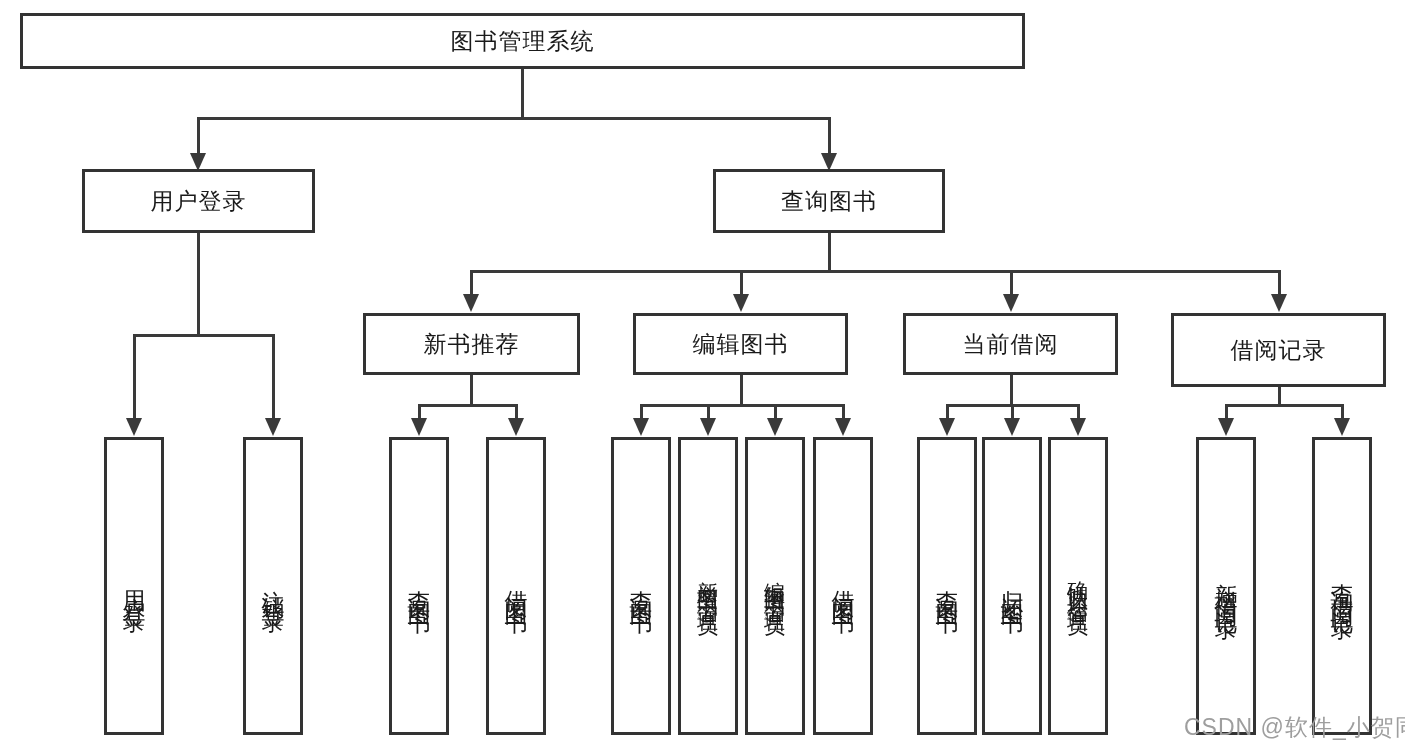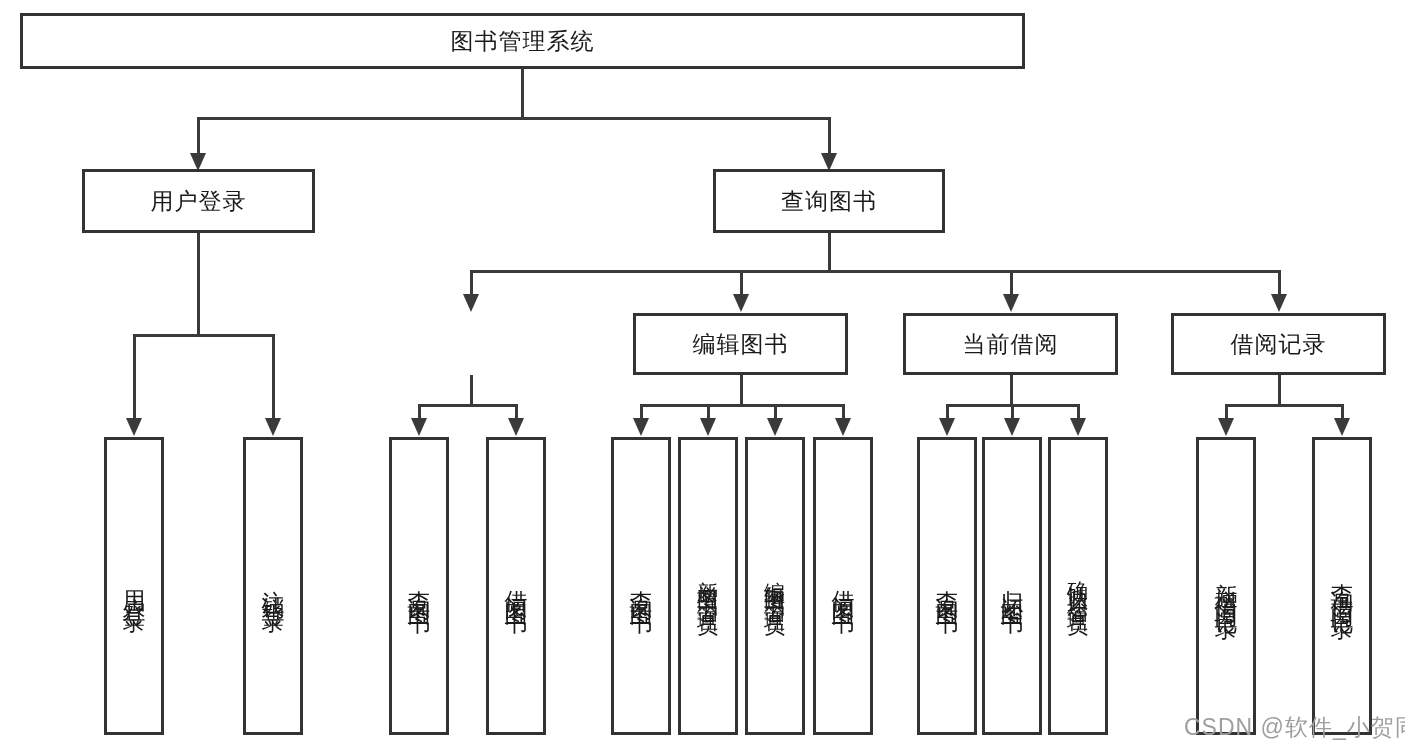--- a/index.html
+++ b/index.html
@@ -96,27 +96,30 @@
     <span>图书管理系统</span>
   </div>
 
   <div class="hbox" style="left:82px;top:169px;width:233px;height:64px;">
     <span>用户登录</span>
   </div>
   <div class="hbox" style="left:713px;top:169px;width:232px;height:64px;">
     <span>查询图书</span>
   </div>
 
+  <div class="hbox" style="left:363px;top:313px;width:217px;height:62px;">
+    <span>新书推荐</span>
+  </div>
   <div class="hbox" style="left:633px;top:313px;width:215px;height:62px;">
     <span>编辑图书</span>
   </div>
   <div class="hbox" style="left:903px;top:313px;width:215px;height:62px;">
     <span>当前借阅</span>
   </div>
-  <div class="hbox" style="left:1171px;top:313px;width:215px;height:62px;">
+  <div class="hbox" style="left:1171px;top:313px;width:215px;height:74px;">
     <span>借阅记录</span>
   </div>
 
   <div class="vbox" style="left:104px;">
     <span class="vtext">用户登录</span>
   </div>
   <div class="vbox" style="left:243px;">
     <span class="vtext">注销登录</span>
   </div>
 

